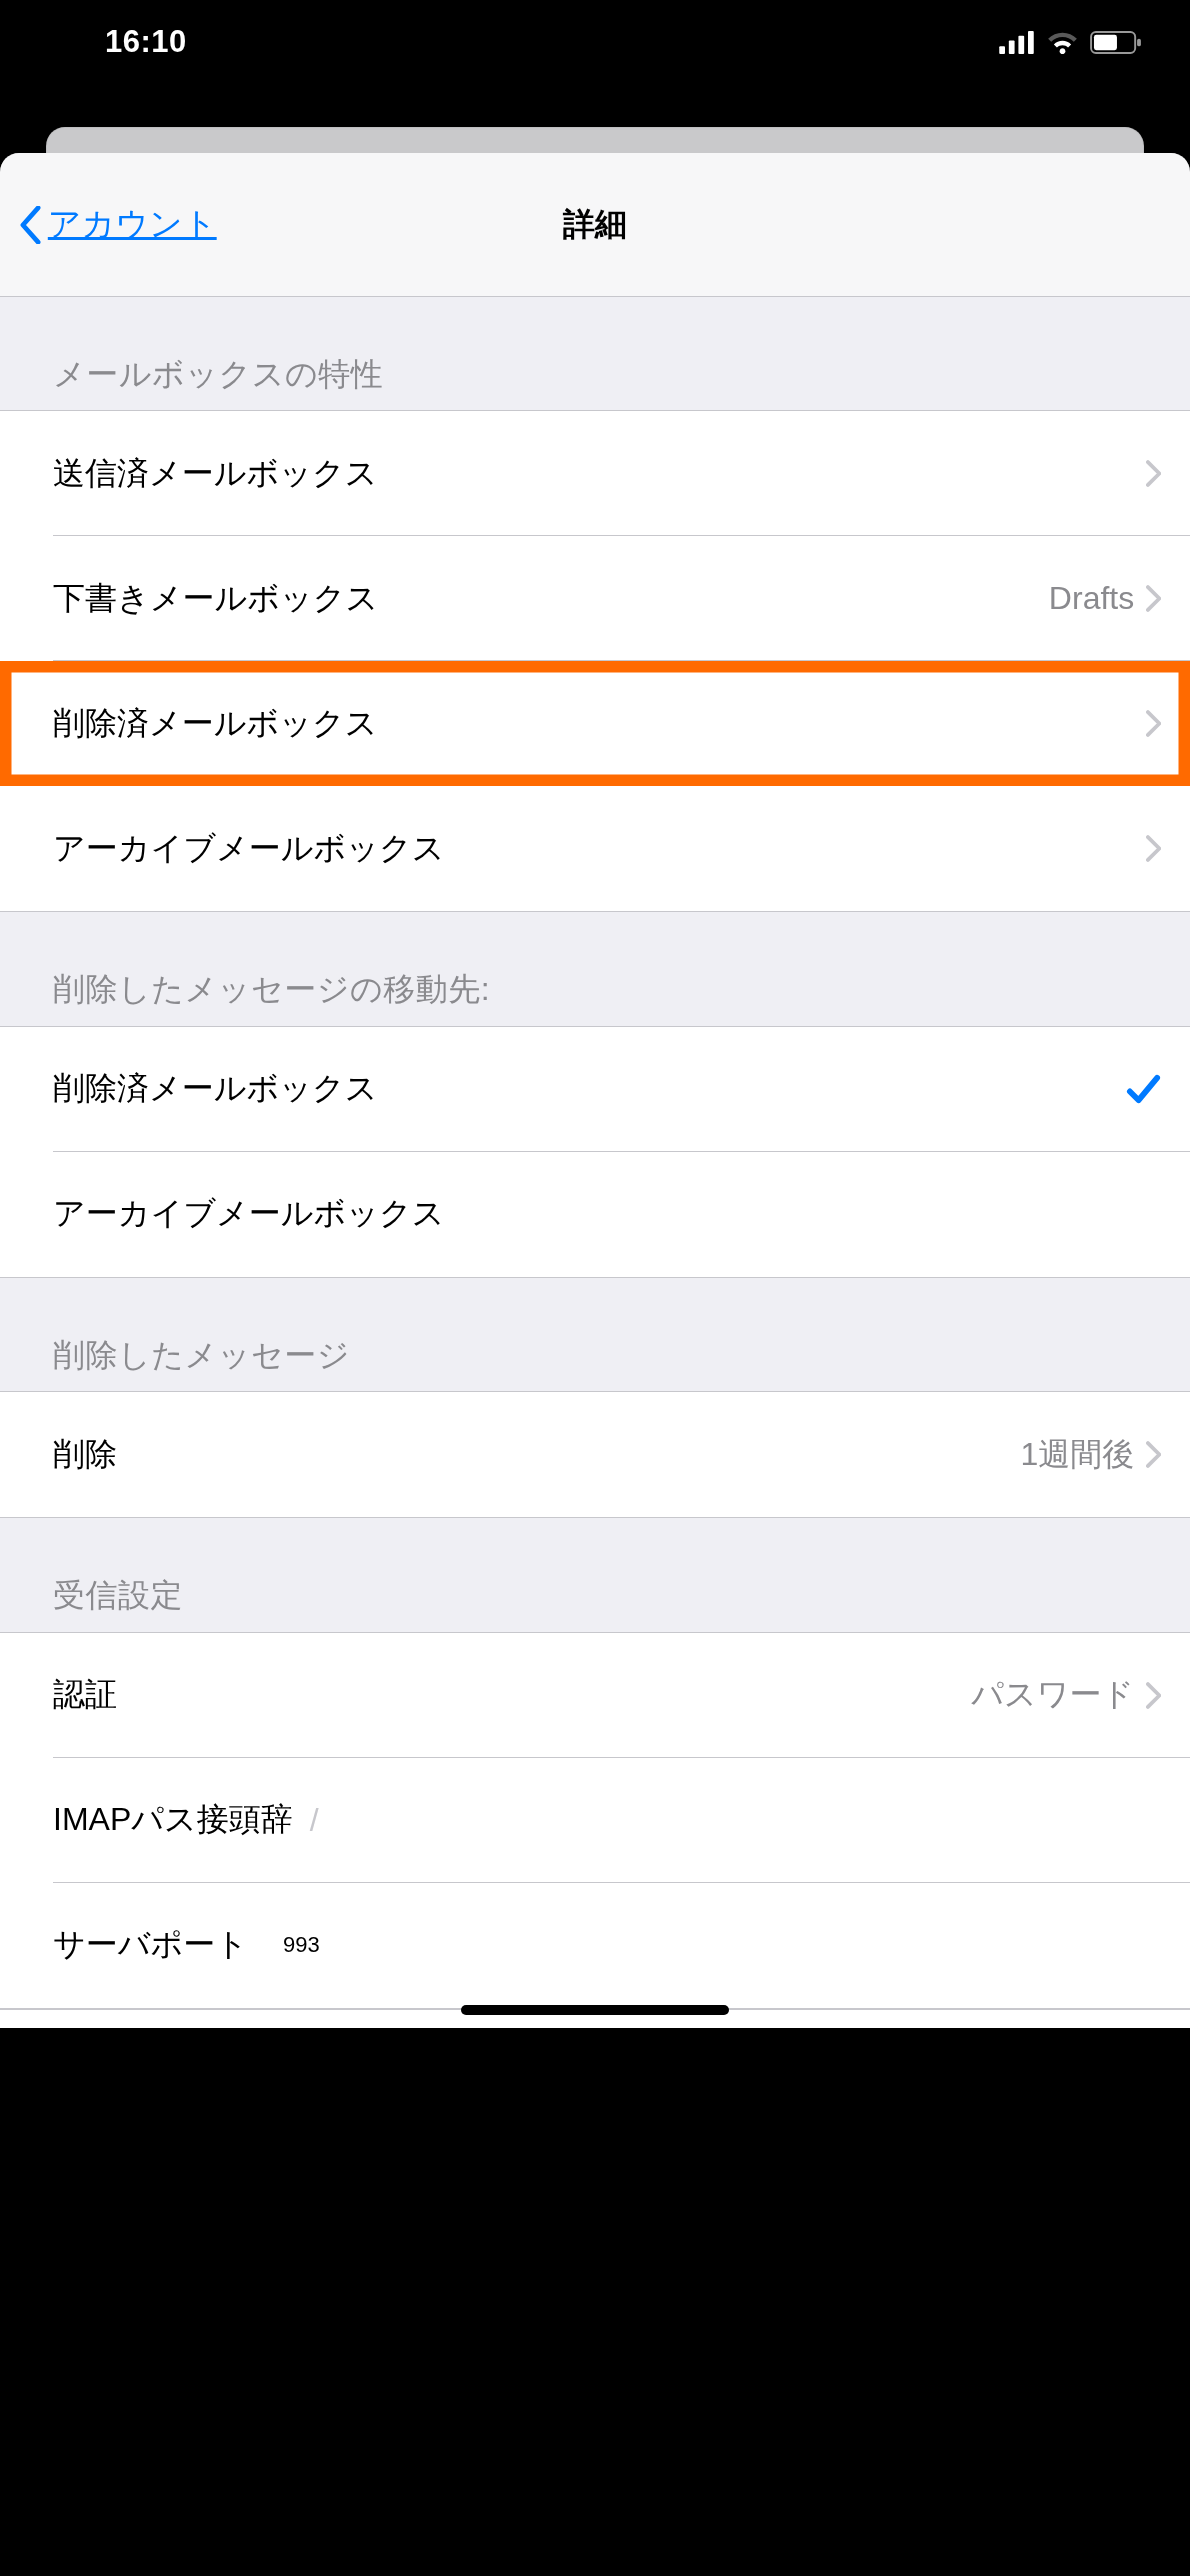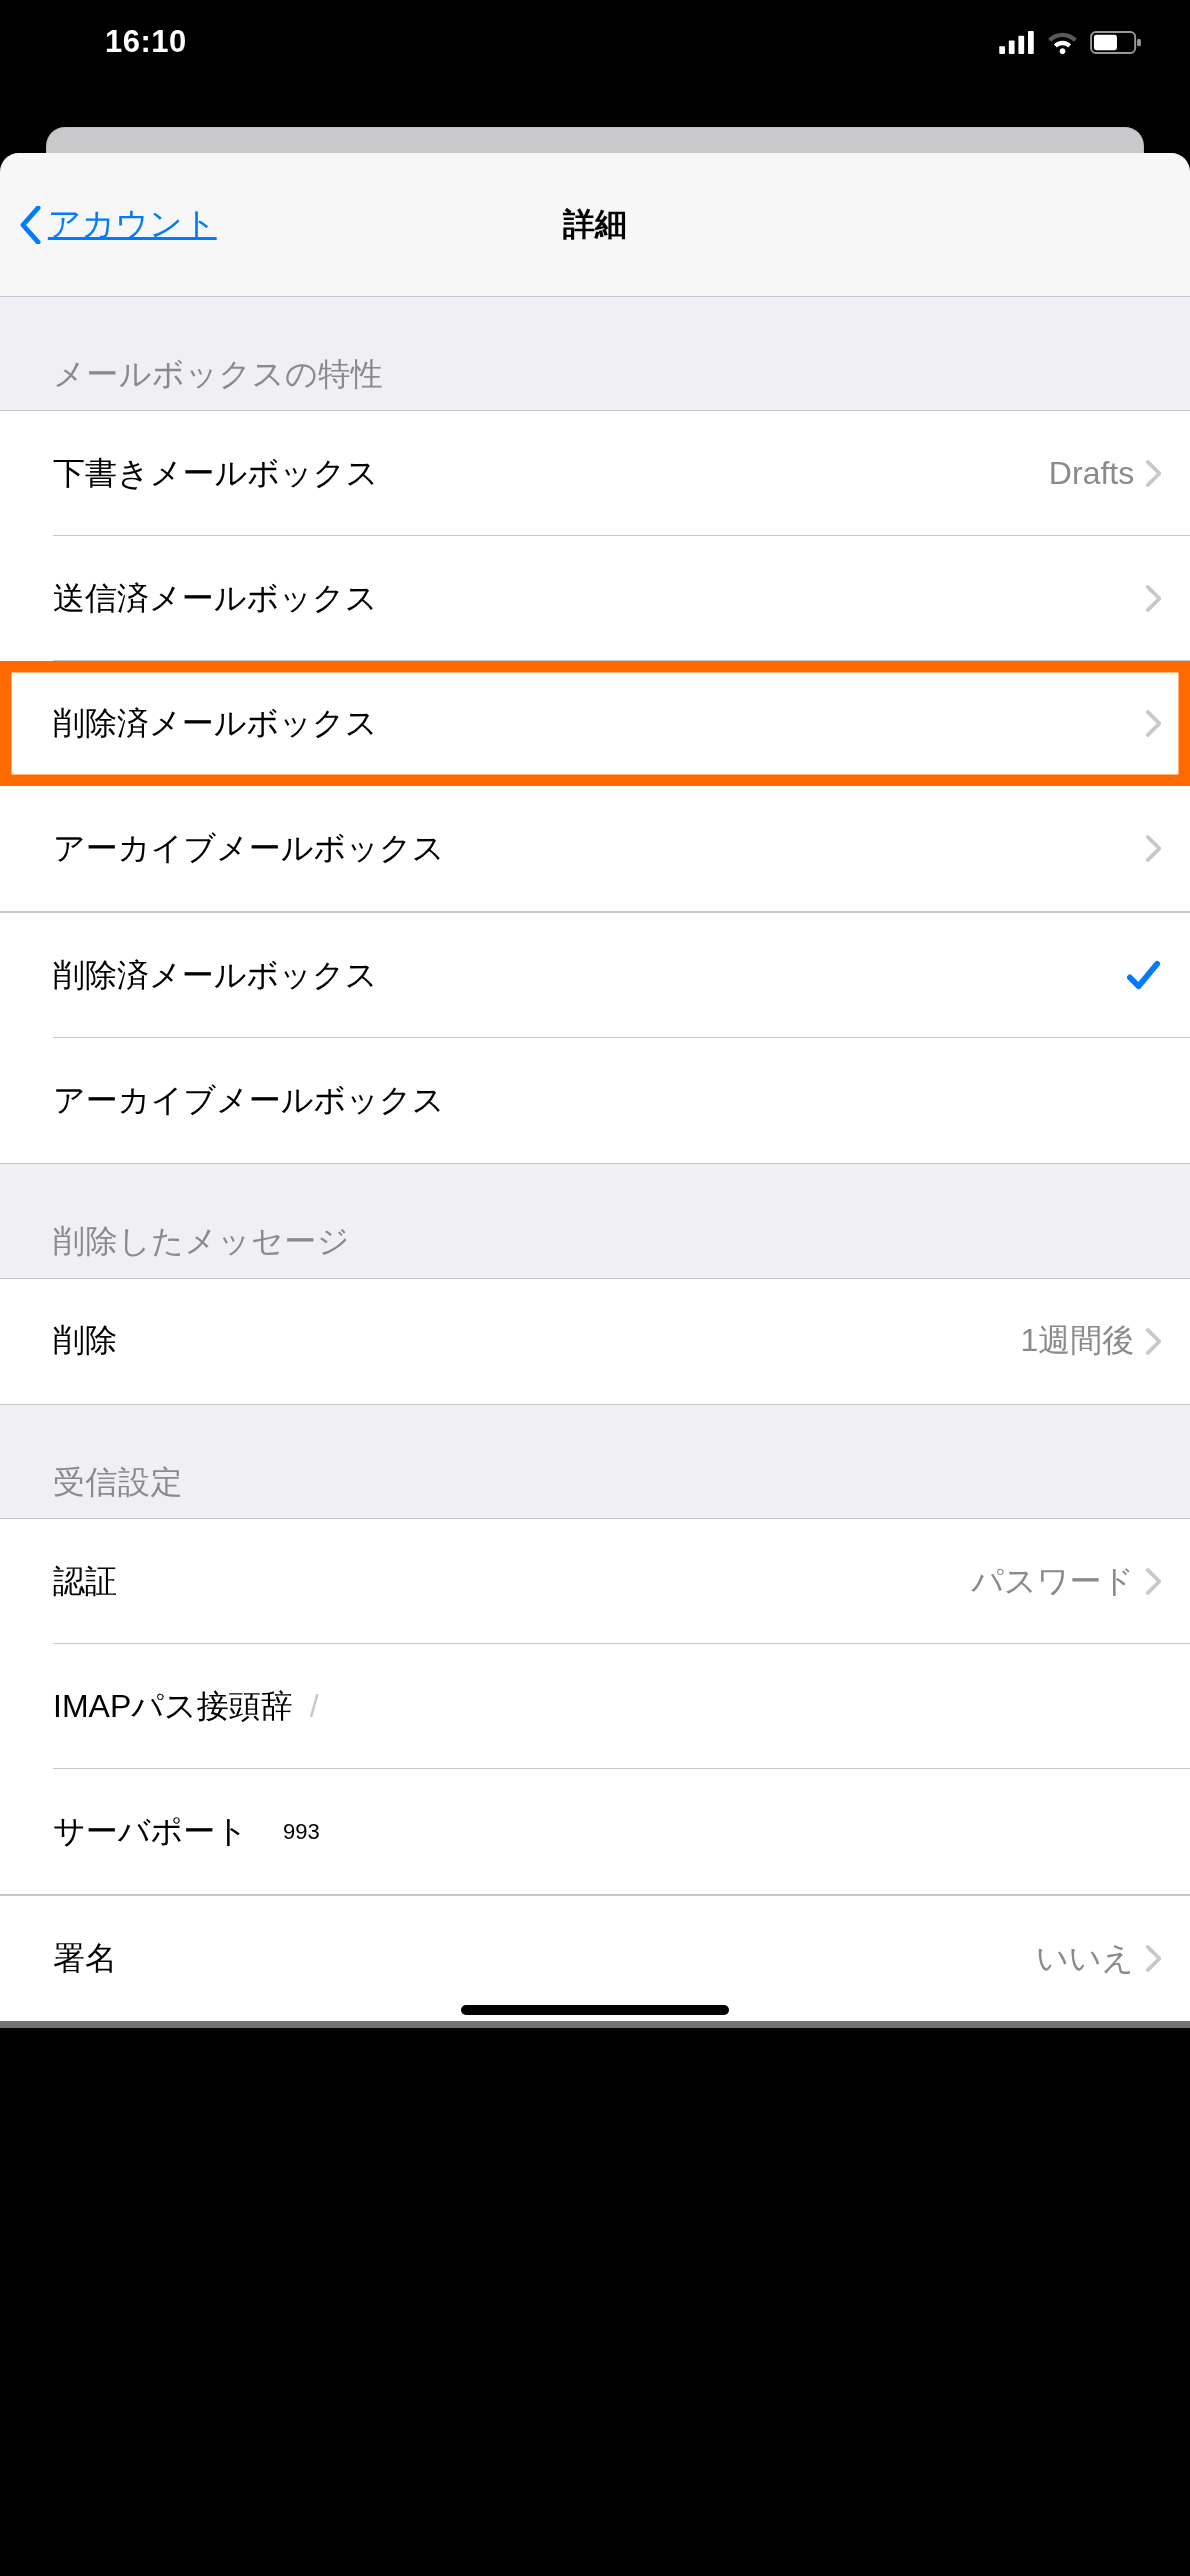--- a/index.html
+++ b/index.html
@@ -97,31 +97,31 @@
         <span class="txt">アカウント</span>
       </div>
       <div class="navbar-title">詳細</div>
     </div>
 
     <div class="content">
 
       <div class="section-header">メールボックスの特性</div>
       <div class="group">
         <div class="row">
+          <span class="row-label">送信済メールボックス</span>
+          <span class="row-spacer"></span>
+          <svg class="chevron-right" viewBox="0 0 16 28">
+              <polyline points="2,2 14,14 2,26"></polyline>
+            </svg>
+          <div class="sep"></div>
+        </div>
+        <div class="row">
           <span class="row-label">下書きメールボックス</span>
           <span class="row-spacer"></span>
           <span class="row-value">Drafts</span>
-          <svg class="chevron-right" viewBox="0 0 16 28">
-              <polyline points="2,2 14,14 2,26"></polyline>
-            </svg>
-          <div class="sep"></div>
-        </div>
-        <div class="row">
-          <span class="row-label">送信済メールボックス</span>
-          <span class="row-spacer"></span>
           <svg class="chevron-right" viewBox="0 0 16 28">
               <polyline points="2,2 14,14 2,26"></polyline>
             </svg>
           <div class="sep"></div>
         </div>
         <div class="row highlighted">
           <span class="row-label">削除済メールボックス</span>
           <span class="row-spacer"></span>
           <svg class="chevron-right" viewBox="0 0 16 28">
               <polyline points="2,2 14,14 2,26"></polyline>
@@ -131,20 +131,21 @@
         <div class="row">
           <span class="row-label">アーカイブメールボックス</span>
           <span class="row-spacer"></span>
           <svg class="chevron-right" viewBox="0 0 16 28">
               <polyline points="2,2 14,14 2,26"></polyline>
             </svg>
 
         </div>
       </div>
 
+      <div class="section-header">削除したメッセージの移動先:</div>
       <div class="group">
         <div class="row">
           <span class="row-label">削除済メールボックス</span>
           <span class="row-spacer"></span>
           <svg class="checkmark" viewBox="0 0 36 36">
               <polyline points="4,20 13,29 32,6"></polyline>
             </svg>
           <div class="sep"></div>
         </div>
         <div class="row">

